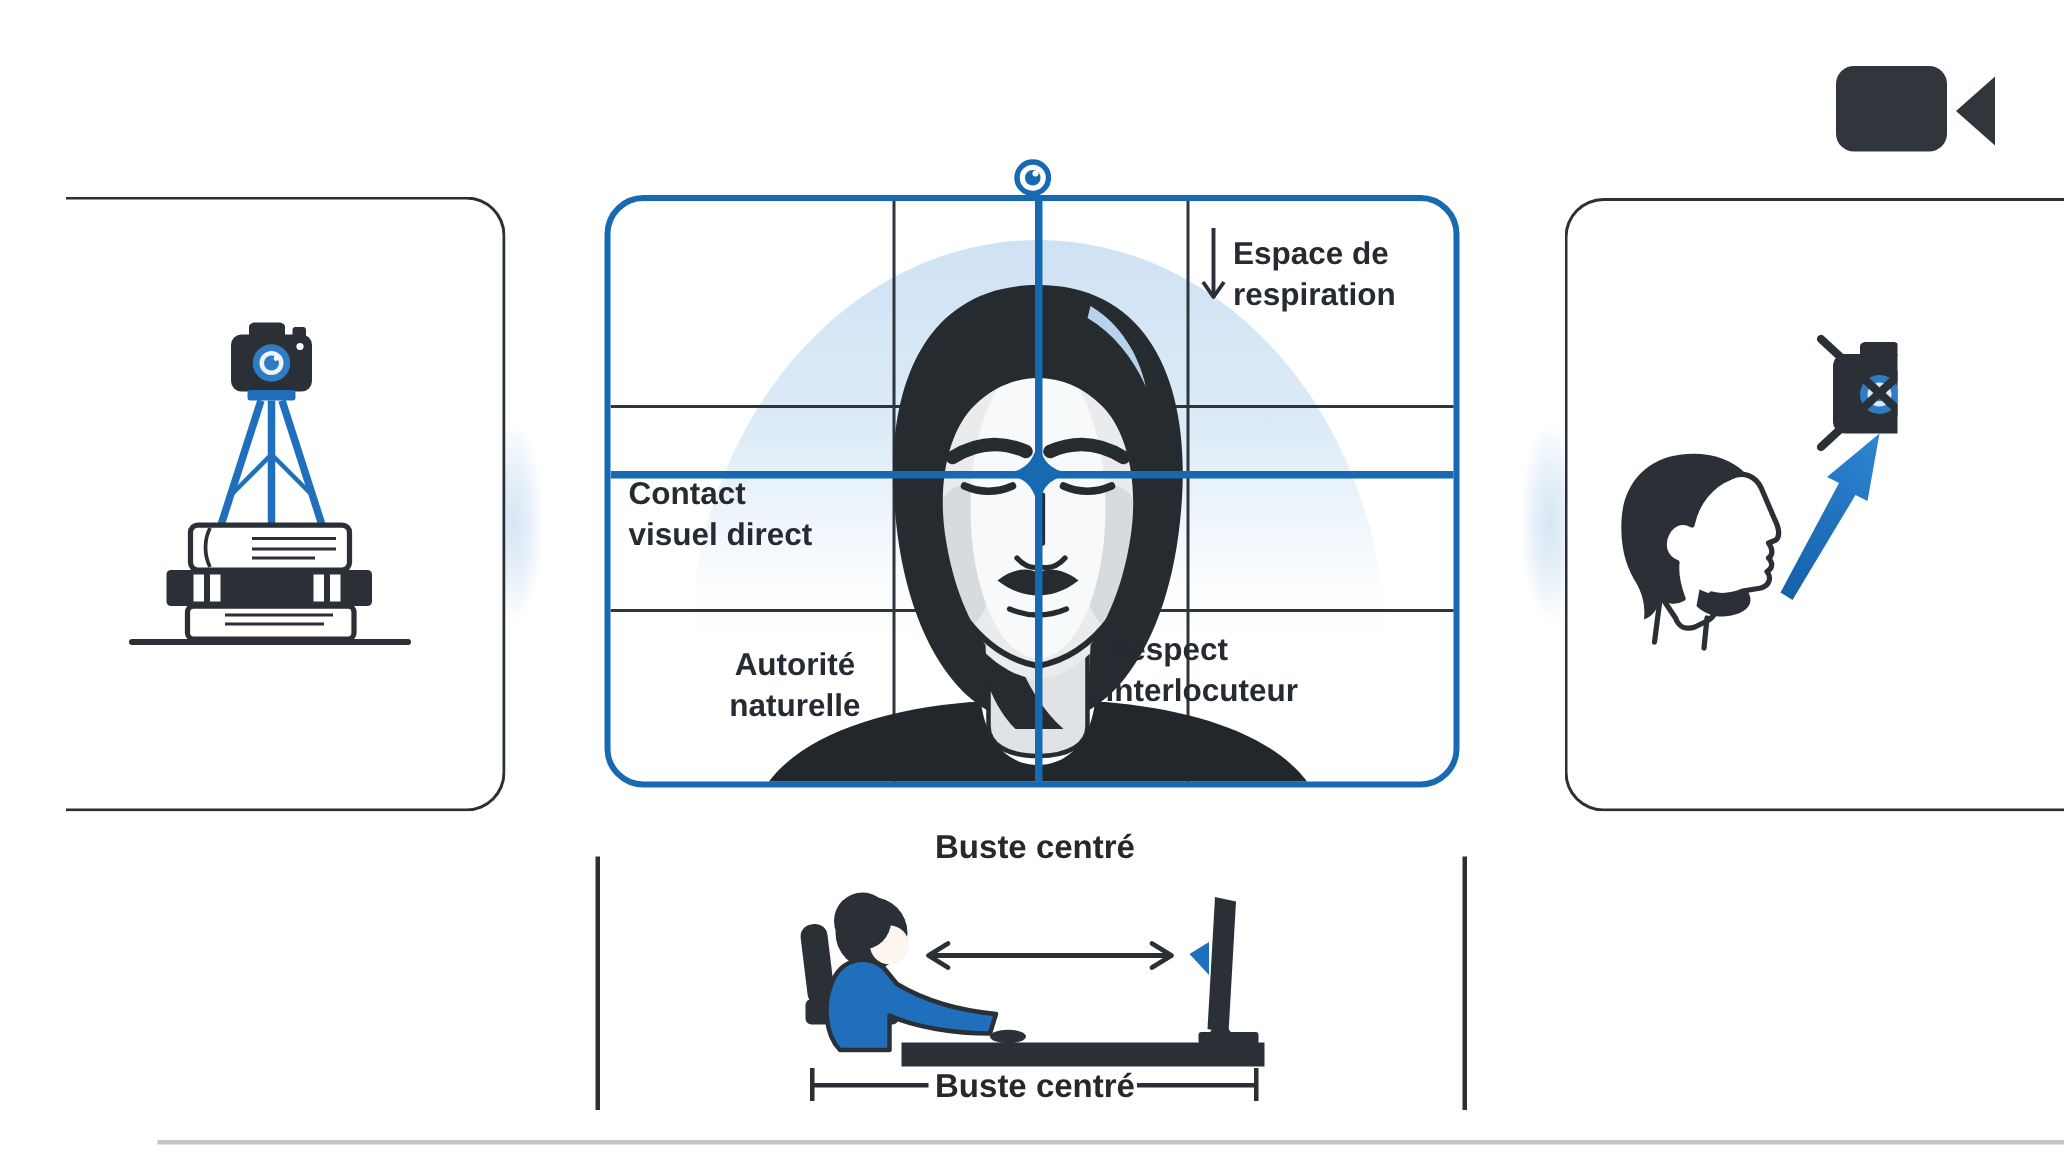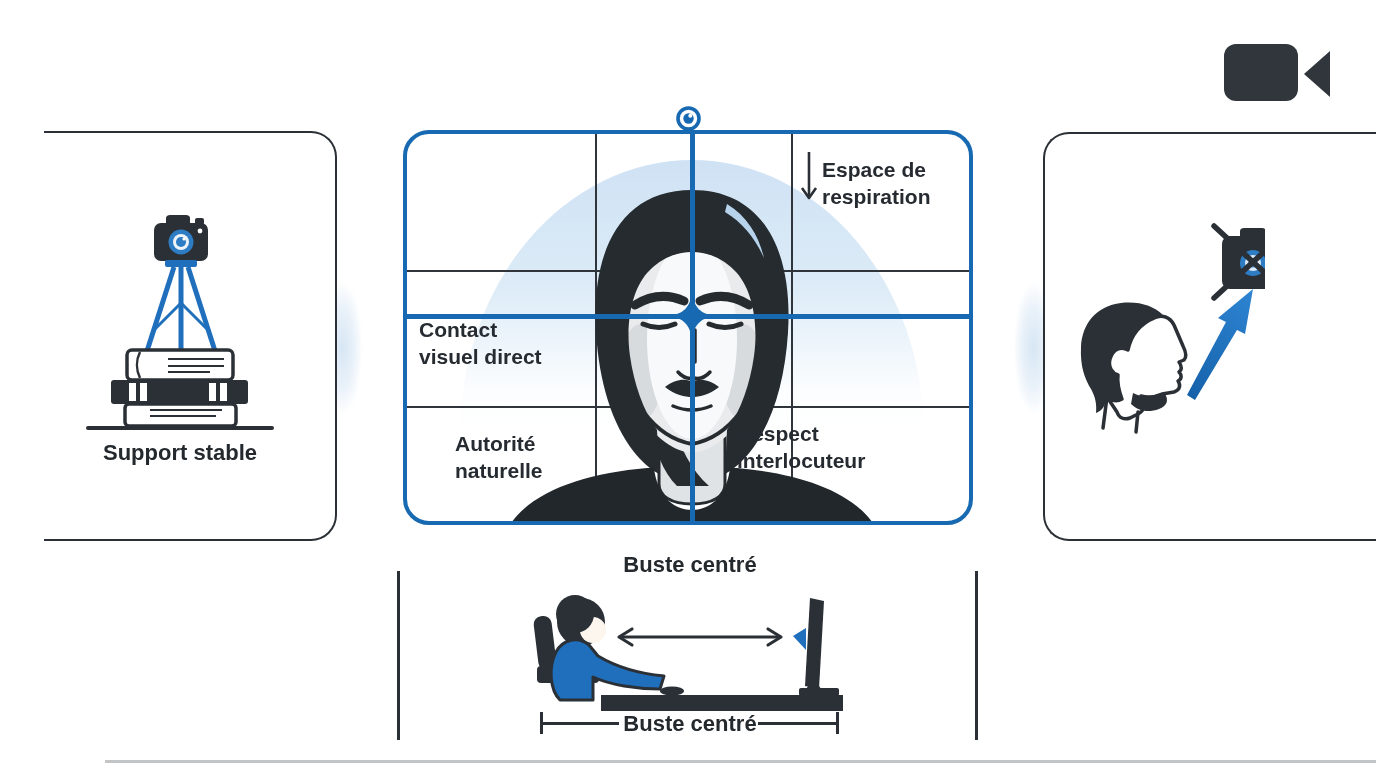--- a/index.html
+++ b/index.html
@@ -68,21 +68,20 @@
     <path d="M140,352 C136,360 136,370 140,378" stroke="#2b3036" stroke-width="2.5" fill="none"></path>
     <rect x="111" y="380" width="137" height="24" rx="3" fill="#2b3036"></rect>
     <rect x="129" y="383" width="7" height="18" fill="#fff"></rect>
       <rect x="140" y="383" width="7" height="18" fill="#fff"></rect>
     <rect x="209" y="383" width="7" height="18" fill="#fff"></rect>
       <rect x="220" y="383" width="7" height="18" fill="#fff"></rect>
     <rect x="125" y="404" width="111" height="22" rx="4" fill="#fff" stroke="#2b3036" stroke-width="3.5"></rect>
     <path d="M150,410 H222 M150,416 H216" stroke="#2b3036" stroke-width="2"></path>
     <path d="M88,428 H272" stroke="#2b3036" stroke-width="4" stroke-linecap="round"></path>
   </svg>
-  <div class="abs caption" style="left:70px;top:440px;width:220px;">Support stable</div>
 
   <svg class="abs" style="left:675px;top:105px;" width="27" height="27" viewBox="0 0 27 27">
     <circle cx="13.5" cy="13.5" r="10.5" fill="#fff" stroke="#1769b1" stroke-width="3.6"></circle>
     <circle cx="13.5" cy="13.5" r="5.2" fill="#1769b1"></circle>
     <circle cx="15.3" cy="10.7" r="2" fill="#fff"></circle>
   </svg>
 
   <div id="frame">
     <div id="halo"></div>
 
@@ -125,21 +124,21 @@
       <path d="M3,38 L10,48 L17,38" fill="none" stroke="#2b3036" stroke-width="2.6" stroke-linejoin="round"></path>
     </svg>
     <div class="panel-label lbl" style="left:415px;top:22px;">
       <span>Espace de</span><br>
       <span>respiration</span>
     </div>
     <div class="panel-label lbl" style="left:12px;top:182px;">
       <span>Contact</span><br>
       <span>visuel direct</span>
     </div>
-    <div class="panel-label lbl" style="left:48px;top:296px;width:150px;">
+    <div class="panel-label lbl" style="left:48px;top:296px;width:150px;text-align:center;">
       <span>Autorité</span><br>
       <span>naturelle</span>
     </div>
     <div class="panel-label lbl" style="left:330px;top:286px;width:225px;text-align:left;">
       <span>Respect</span><br>
       <span>interlocuteur</span>
     </div>
   </div>
 
   <div class="abs caption" style="left:580px;top:552px;width:220px;">Buste centré</div>

